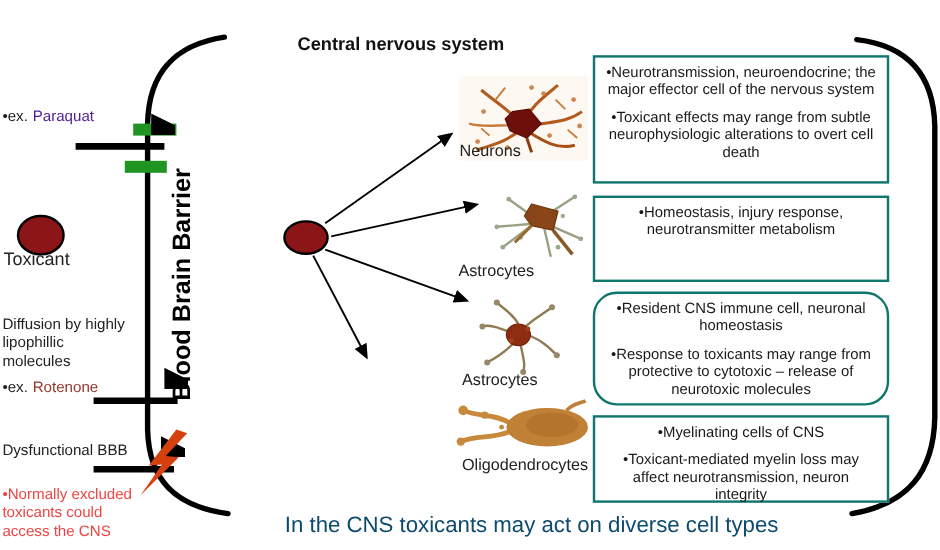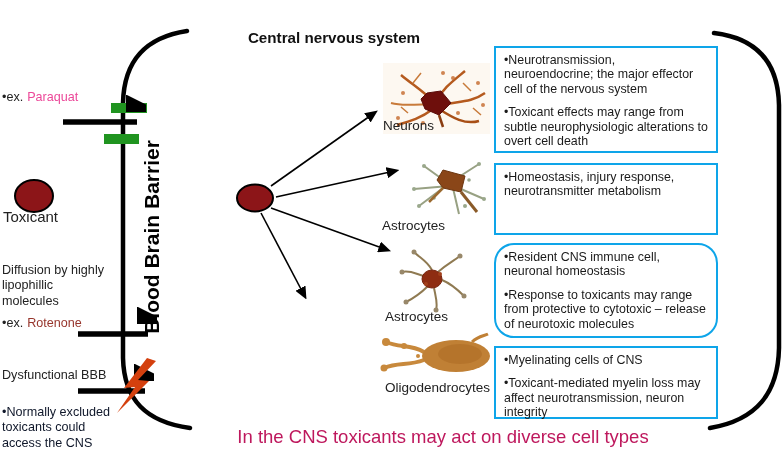--- a/index.html
+++ b/index.html
@@ -4,38 +4,38 @@
 <style>
   html,body{margin:0;padding:0;background:#fff;}
   #stage{
     position:relative;width:783px;height:458px;background:#ffffff;overflow:hidden;
     font-family:"Liberation Sans",sans-serif;color:#1a1a1a;
   }
   .abs{position:absolute;}
   #bg-art{position:absolute;left:0;top:0;width:783px;height:458px;}
   .title{left:176px;top:4px;width:400px;text-align:center;font-size:16.5px;font-weight:bold;}
   .subtitle{left:134px;top:29px;width:400px;text-align:center;font-size:15.2px;font-weight:bold;color:#111;}
-  .caption{left:208px;top:426px;width:470px;text-align:center;font-size:18.5px;color:#be185d;}
+  .caption{left:208px;top:426px;width:470px;text-align:center;font-size:18.5px;color:#0c4a6e;}
   .ltext{font-size:12.6px;line-height:1.22;color:#222;}
   .lbl-channel{left:2px;top:55px;width:118px;}
   .lbl-ex1{left:2px;top:90px;width:130px;}
   .lbl-toxicant{left:3px;top:208px;width:90px;font-size:15px;}
   .lbl-diffusion{left:2px;top:263px;width:102px;}
   .lbl-ex2{left:2px;top:316px;width:130px;}
   .lbl-dysf{left:2px;top:368px;width:140px;}
   .lbl-excluded{left:2px;top:405px;width:122px;}
   .bbb-label{left:23px;top:224px;width:260px;height:26px;text-align:center;
     font-size:21px;font-weight:bold;color:#000;transform:rotate(-90deg);}
   .cell-label{font-size:13.5px;color:#222;}
   .cl-neurons{left:383px;top:118px;}
   .cl-astro{left:382px;top:218px;}
   .cl-micro{left:385px;top:309px;}
   .cl-oligo{left:385px;top:380px;}
-  .info-box{position:absolute;left:494px;width:224px;border:2px solid #0ea5e9;background:#fff;
-    box-sizing:border-box;padding:5px 8px;font-size:12.4px;line-height:1.16;color:#1a1a1a;}
+  .info-box{position:absolute;left:494px;width:247px;border:2px solid #0f766e;background:#fff;
+    box-sizing:border-box;padding:5px 8px;font-size:12.4px;line-height:1.16;color:#1a1a1a;text-align:center;}
   .info-box p{margin:0 0 9px 0;}
   .info-box p:last-child{margin-bottom:0;}
   .ex-prefix{margin-right:4px;}
 </style>
 </head>
 <body>
 
 <div id="stage">
 
   <svg id="bg-art" viewBox="0 0 783 458" xmlns="http://www.w3.org/2000/svg">
@@ -133,26 +133,26 @@
         <circle cx="10" cy="36" r="3.5" fill="#c8893c"></circle>
       <circle cx="30" cy="14" r="3" fill="#c8893c"></circle>
         <circle cx="44" cy="24" r="2" fill="#c8893c"></circle>
       <ellipse cx="82" cy="24" rx="34" ry="16" fill="#c08035"></ellipse>
       <ellipse cx="86" cy="22" rx="22" ry="10" fill="#b06f28" opacity="0.7"></ellipse>
     </g>
   </svg>
 
   <div class="abs subtitle">Central nervous system</div>
 
-  <div class="abs ltext lbl-ex1"><span class="ex-prefix">•ex.</span><span style="color: #ec4899; margin-top: 44px;">Paraquat</span></div>
+  <div class="abs ltext lbl-ex1"><span class="ex-prefix">•ex.</span><span style="color: #4c1d95; margin-top: 44px;">Paraquat</span></div>
   <div class="abs ltext lbl-toxicant">Toxicant</div>
   <div class="abs ltext lbl-diffusion">Diffusion by highly lipophillic molecules</div>
   <div class="abs ltext lbl-ex2"><span class="ex-prefix">•ex.</span><span style="color: rgb(151, 53, 44);">Rotenone</span></div>
   <div class="abs ltext lbl-dysf">Dysfunctional BBB</div>
-  <div class="abs ltext lbl-excluded" style="color: #0f172a;">•Normally excluded toxicants could access the CNS</div>
+  <div class="abs ltext lbl-excluded" style="color: #ef4444;">•Normally excluded toxicants could access the CNS</div>
   <div class="abs bbb-label">Blood Brain Barrier</div>
 
   <div class="abs cell-label cl-neurons">Neurons</div>
   <div class="abs cell-label cl-astro">Astrocytes</div>
   <div class="abs cell-label cl-micro">Astrocytes</div>
   <div class="abs cell-label cl-oligo">Oligodendrocytes</div>
 
   <div class="info-box" style="top:46px;height:107px;">
     <p>•Neurotransmission, neuroendocrine; the major effector cell of the nervous system</p>
     <p>•Toxicant effects may range from subtle neurophysiologic alterations to overt cell death</p>

